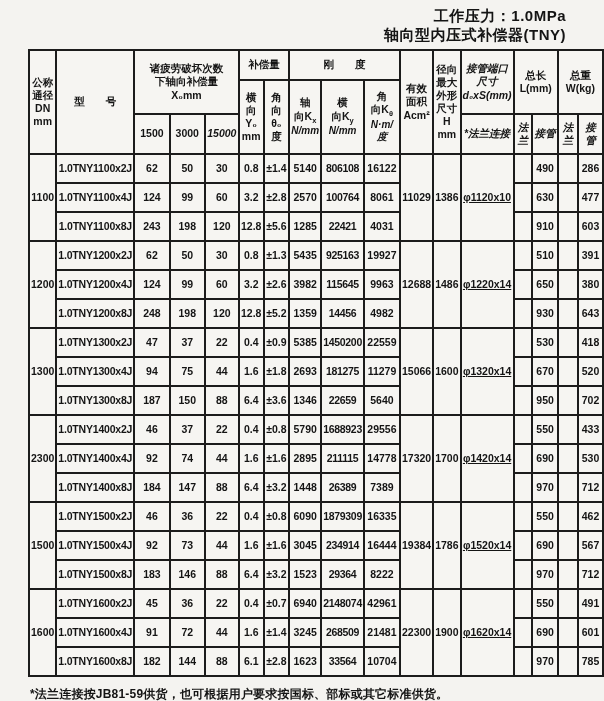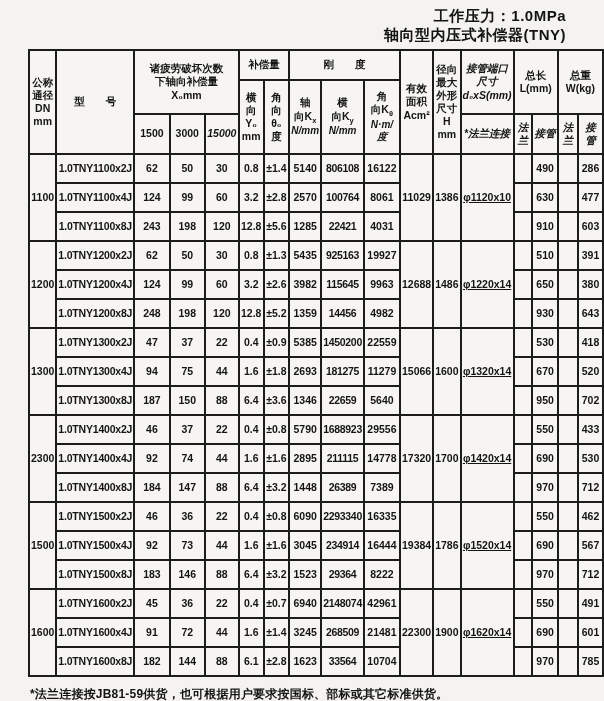--- a/index.html
+++ b/index.html
@@ -355,21 +355,21 @@
         </tr>
         <tr>
           <td rowspan="3" class="dn">1500</td>
           <td class="model">1.0TNY1500x2J</td>
           <td>46</td>
           <td>36</td>
           <td>22</td>
           <td>0.4</td>
           <td>±0.8</td>
           <td>6090</td>
-          <td class="ky-cell-narrow">2293340</td>
+          <td class="ky-cell-narrow">1879309</td>
           <td>16335</td>
           <td rowspan="3">19384</td>
           <td rowspan="3">1786</td>
           <td rowspan="3" class="port">φ1520x14</td>
           <td></td>
           <td>550</td>
           <td></td>
           <td>462</td>
         </tr>
         <tr>

